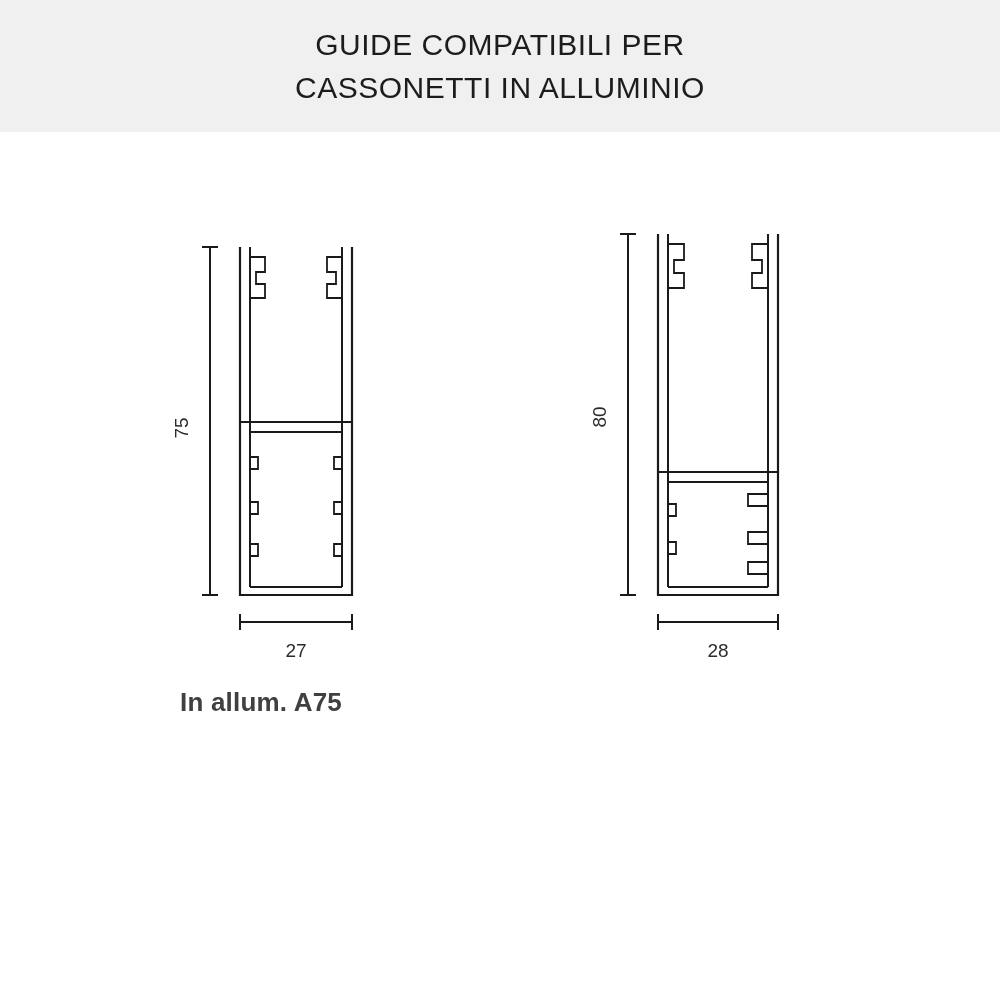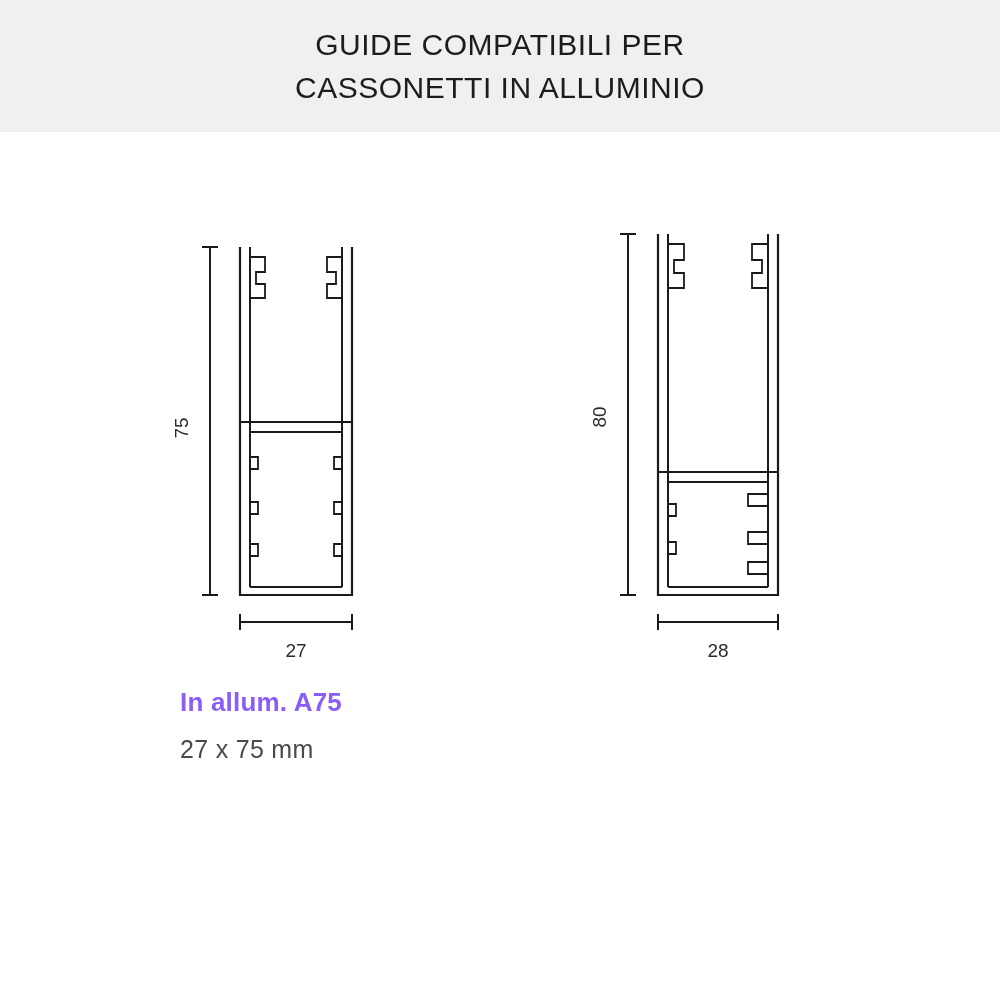--- a/index.html
+++ b/index.html
@@ -72,21 +72,21 @@
   
   .caption {
     position: absolute;
     left: 120px;
     top: 555px;
     width: 330px;
   }
   .caption .cap-title {
     font-size: 26px;
     font-weight: bold;
-    color: #8b5cf6;
+    color: #404040;
     margin-bottom: 17px;
     letter-spacing: 0.2px;
   }
   .caption .cap-line {
     font-size: 25px;
     color: #4a4a4a;
     margin-bottom: 14px;
     letter-spacing: 0.3px;
   }
 
@@ -157,21 +157,20 @@
             <path d="M282 412 L274 412 L274 424 L282 424"></path>
           </g>
         </g>
 
         <text class="dim-label" x="128" y="296" text-anchor="middle" transform="rotate(-90 128 296)">75</text>
         <text class="dim-label" x="236" y="525" text-anchor="middle">27</text>
       </svg>
 
       <div class="caption">
         <div class="cap-title">In allum. A75</div>
-        <div class="cap-line">27 x 75 mm</div>
       </div>
     </div>
 
     <div class="figure right">
       <svg width="440" height="560" viewBox="0 0 440 560">
         <g stroke="#1a1a1a" fill="none" stroke-width="2">
 
           <g>
             <line x1="128" y1="102" x2="128" y2="463"></line>
             <line x1="120" y1="102" x2="136" y2="102"></line>

